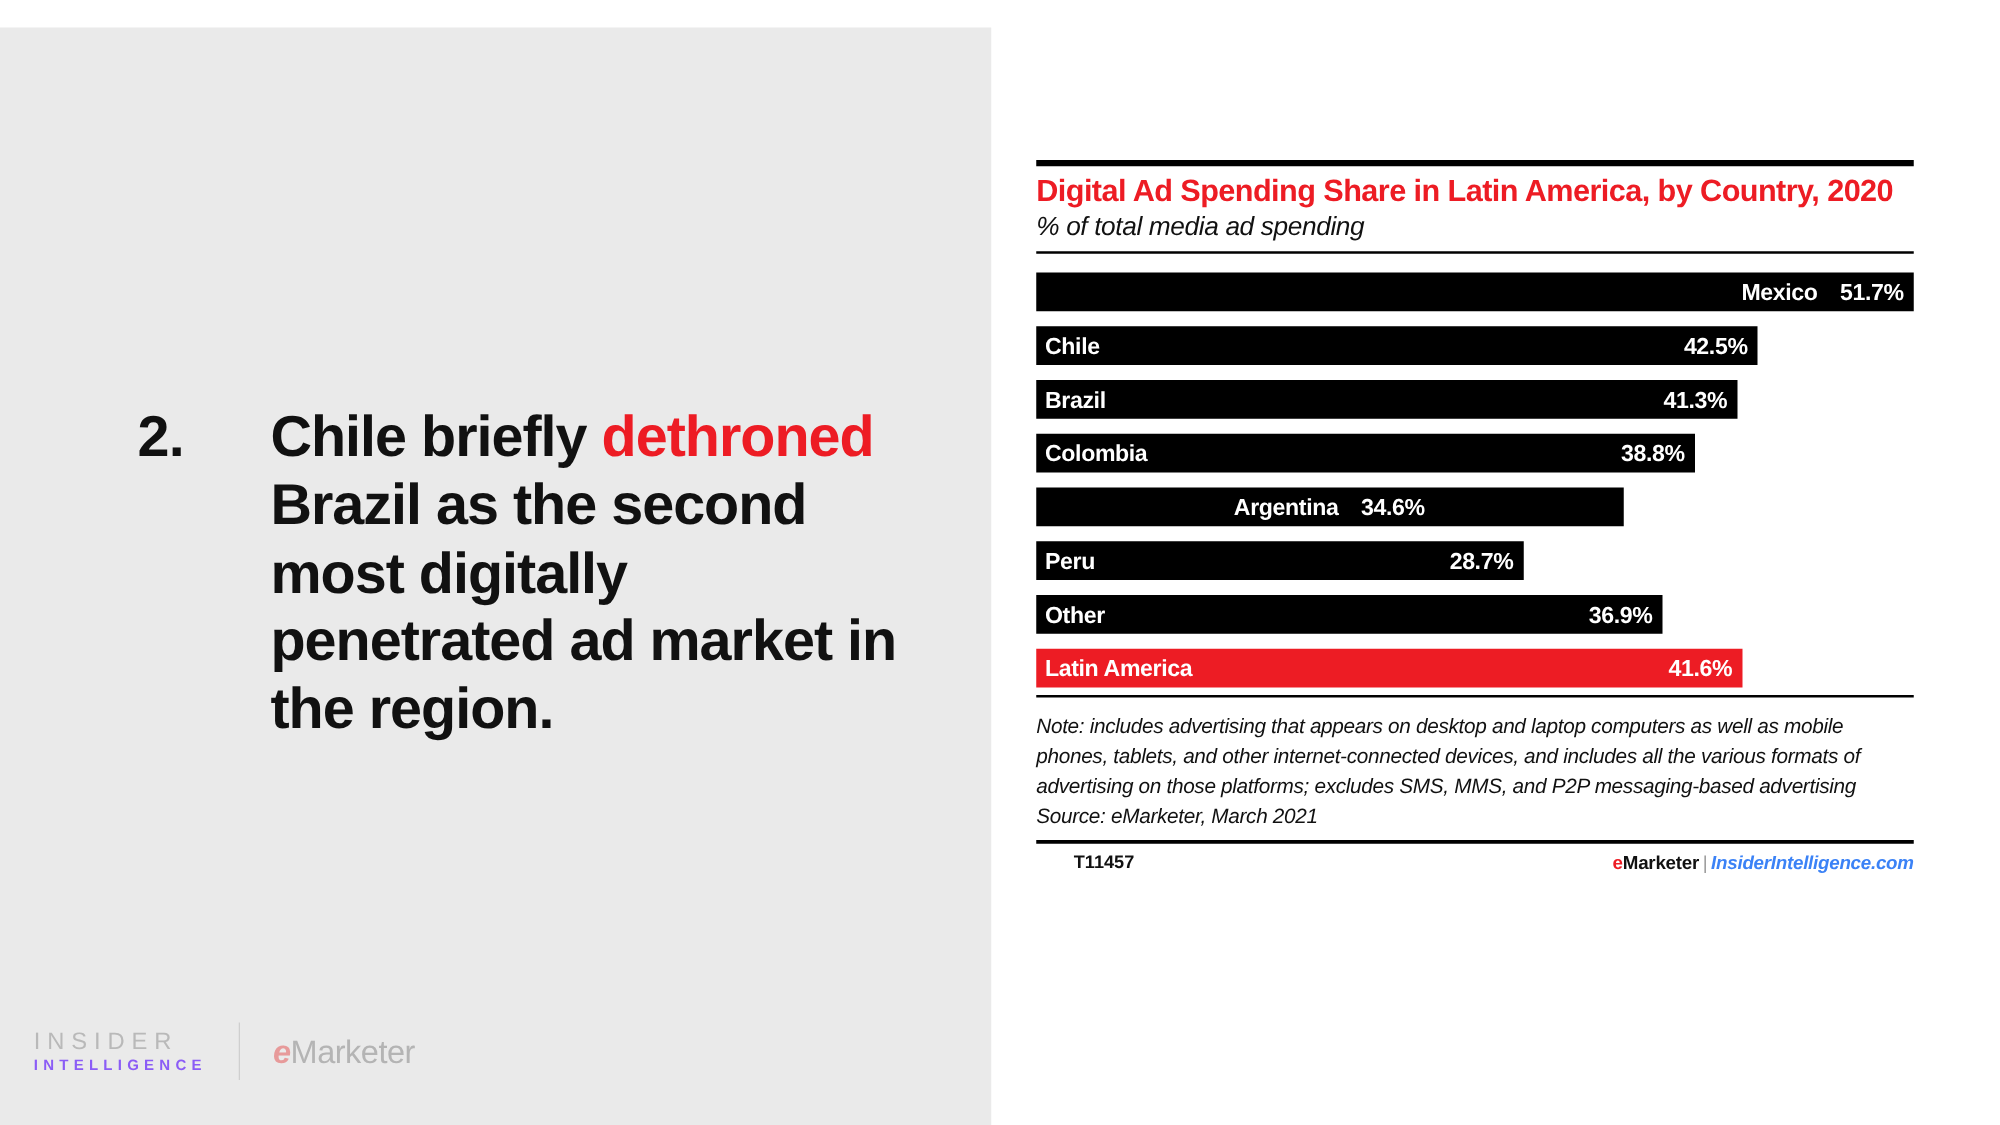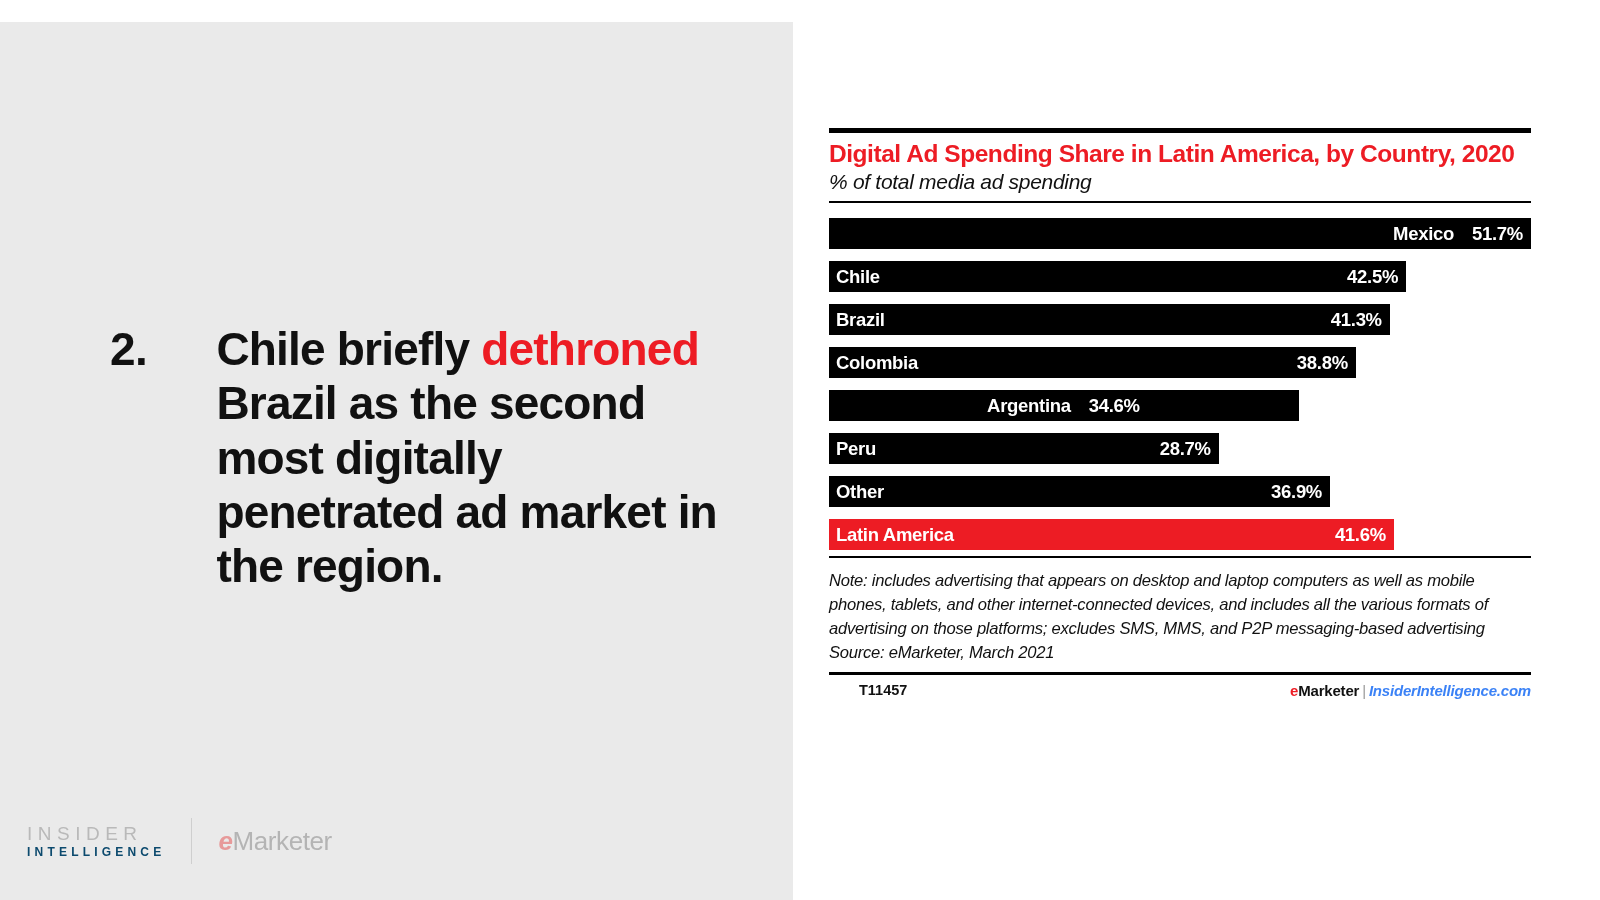--- a/index.html
+++ b/index.html
@@ -36,21 +36,21 @@
 
   .logo-lockup {
     position: absolute; left: 27px; bottom: 36px;
     display: flex; align-items: center; gap: 26px;
   }
   .logo-insider { display: flex; flex-direction: column; line-height: 1.25; }
   .logo-insider .l1 {
     font-size: 19px; letter-spacing: 5.5px; color: #b9b9b9; font-weight: 400;
   }
   .logo-insider .l2 {
-    font-size: 12px; letter-spacing: 4.2px; color: #0c4a6e; font-weight: 600;
+    font-size: 12px; letter-spacing: 4.2px; color: #8b5cf6; font-weight: 600;
   }
   .logo-divider { width: 1px; height: 46px; background: #cfcfcf; }
   .logo-emarketer { font-size: 26px; color: #b4b4b4; font-weight: 400; letter-spacing: -0.4px; }
   .logo-emarketer .e { color: #e79a9a; font-weight: 700; font-style: italic; }
 
   
   .chart {
     position: absolute; left: 829px; top: 128px;
     width: 702px;
   }

